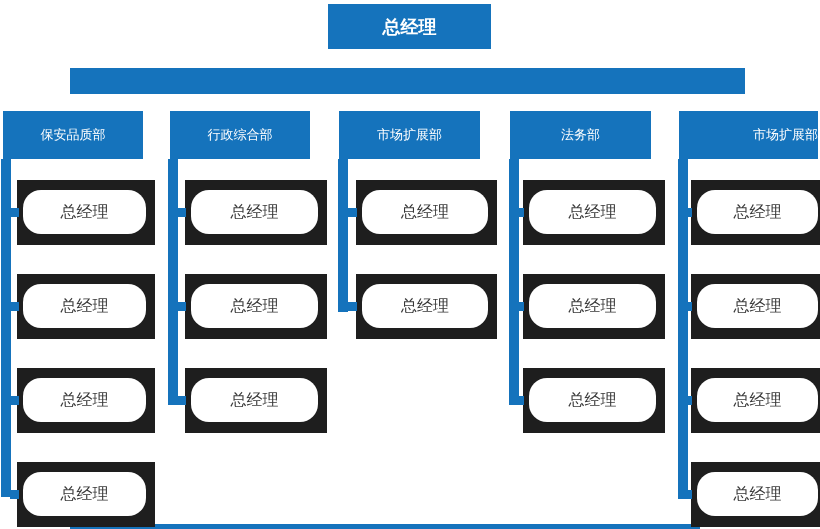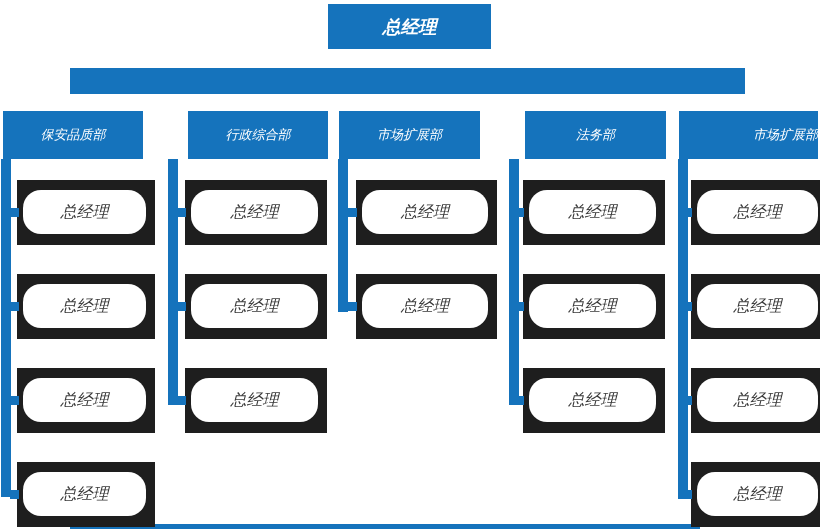--- a/index.html
+++ b/index.html
@@ -6,21 +6,20 @@
     --blue:#1573bc;
     --dark:#1e1e1e;
     --pill-text:#383838;
     --header-text:#ffffff;
   }
   html,body{margin:0;padding:0;background:#ffffff;}
   .canvas{
     position:relative;width:820px;height:529px;background:#ffffff;
     overflow:hidden;
     font-family:"DejaVu Sans","Liberation Sans",sans-serif;
-    font-style:italic;
   }
   
   .root-box{
     position:absolute;left:328px;top:4px;width:163px;height:45px;
     background:var(--blue);color:var(--header-text);
     display:flex;align-items:center;justify-content:center;
     font-size:18px;font-weight:bold;
   }
   
   .hbar-top{position:absolute;left:70px;top:68px;width:675px;height:26px;background:var(--blue);}
@@ -42,27 +41,27 @@
     position:absolute;left:6px;top:10px;right:9px;bottom:11px;
     background:#ffffff;border-radius:18px;
     display:flex;align-items:center;justify-content:center;
     font-size:16px;color:var(--pill-text);
   }
 
   
   .c1{left:1px;}  .c1 .header{left:2px;width:140px;}  .c1 .vbar{left:0;height:338px;}
   .c1 .child{left:16px;width:138px;} .c1 .stub{left:-7px;width:9px;}
 
-  .c2{left:168px;} .c2 .header{left:20px;width:140px;} .c2 .vbar{left:0;height:246px;}
+  .c2{left:168px;} .c2 .header{left:2px;width:140px;} .c2 .vbar{left:0;height:246px;}
   .c2 .child{left:17px;width:142px;} .c2 .stub{left:-8px;width:9px;}
 
   .c3{left:338px;} .c3 .header{left:1px;width:141px;} .c3 .vbar{left:0;height:153px;}
   .c3 .child{left:18px;width:141px;} .c3 .stub{left:-9px;width:10px;}
 
-  .c4{left:509px;} .c4 .header{left:16px;width:141px;} .c4 .vbar{left:0;height:246px;}
+  .c4{left:509px;} .c4 .header{left:1px;width:141px;} .c4 .vbar{left:0;height:246px;}
   .c4 .child{left:14px;width:142px;} .c4 .stub{left:-5px;width:6px;}
 
   .c5{left:678px;} .c5 .header{left:1px;width:139px;justify-content:flex-end;} .c5 .vbar{left:0;height:340px;}
   .c5 .child{left:13px;width:130px;} .c5 .stub{left:-4px;width:5px;}
   .c5 .pill{right:3px;}
 
   
   .row1{top:69px;} .row2{top:163px;} .row3{top:257px;} .row4{top:351px;}
 </style>
 </head>

